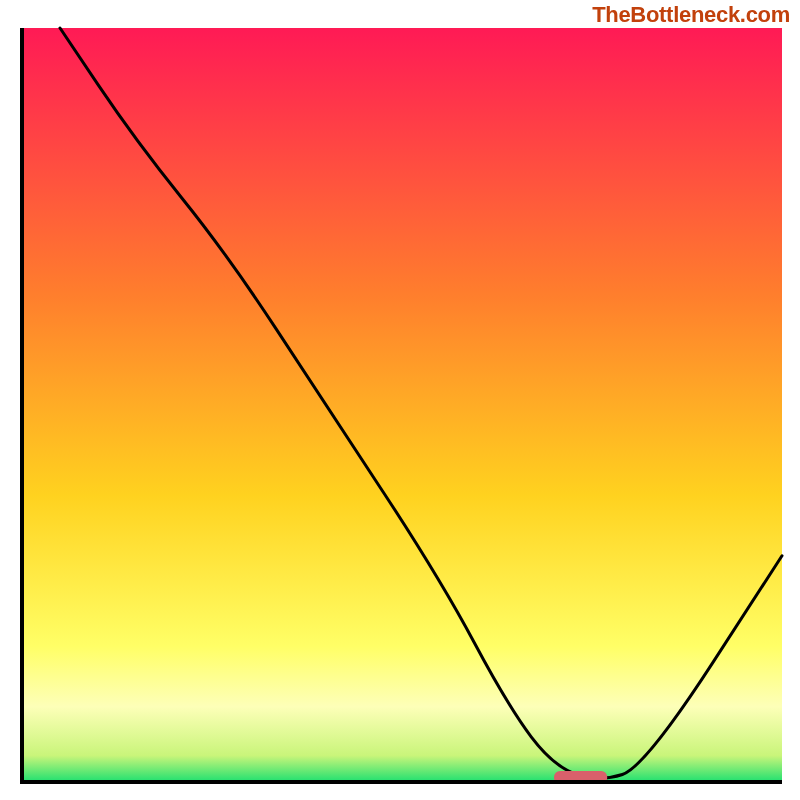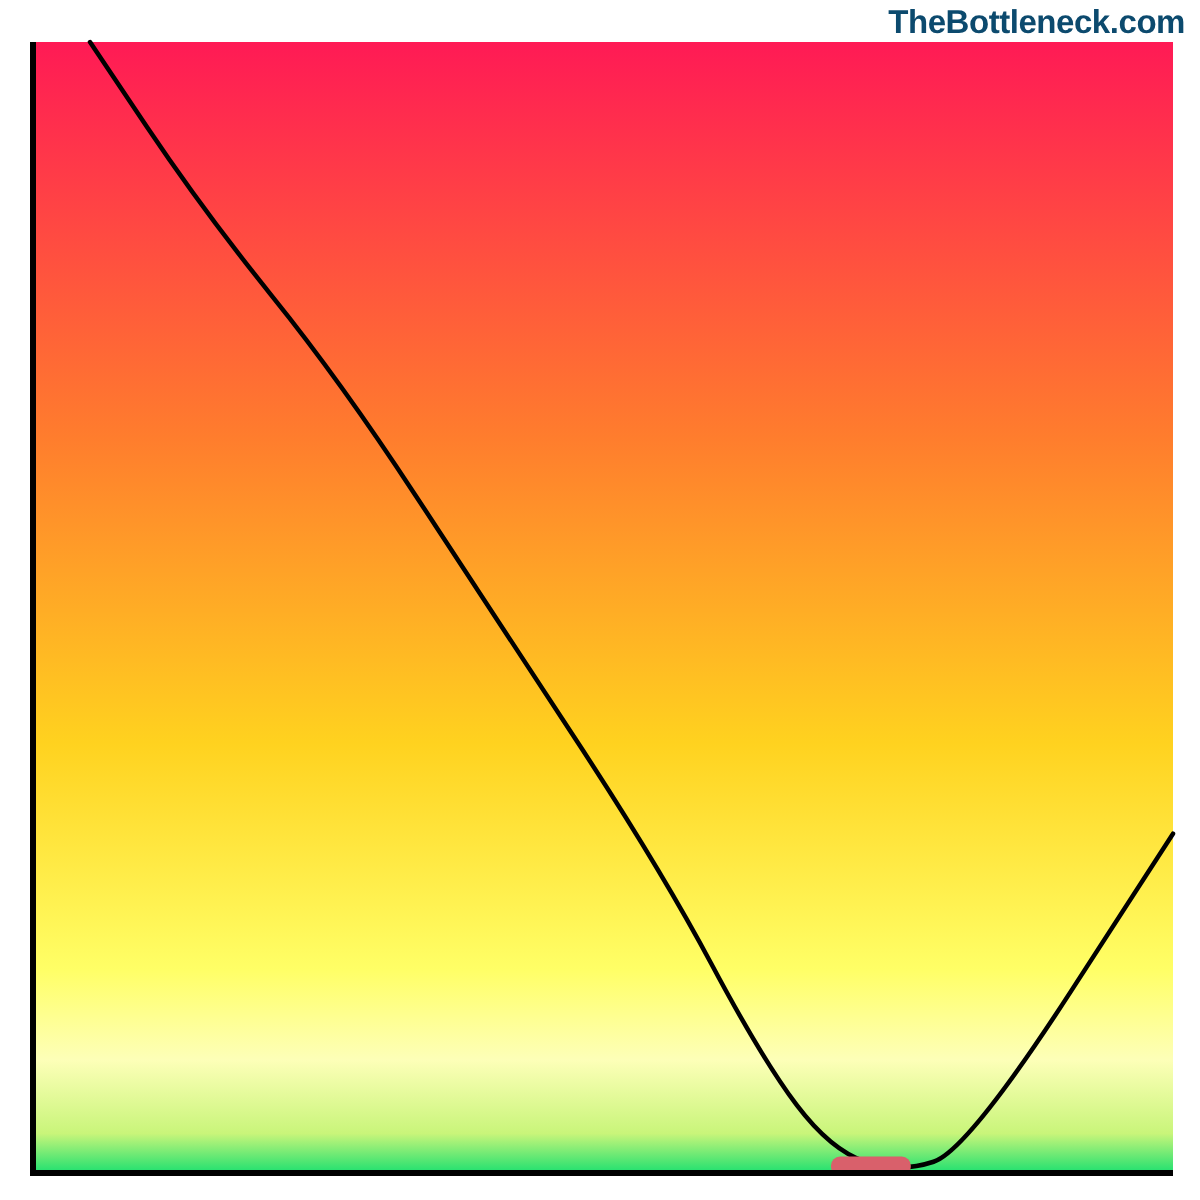--- a/index.html
+++ b/index.html
@@ -15,21 +15,21 @@
     position: relative;
     width: 800px;
     height: 800px;
   }
   .watermark {
     position: absolute;
     top: 2px;
     right: 10px;
     font-size: 22px;
     font-weight: 600;
-    color: #0c4a6e;
+    color: #c2410c;
     letter-spacing: -0.3px;
     z-index: 5;
   }
   svg.chart {
     position: absolute;
     left: 0;
     top: 0;
   }
 </style>
 </head>

